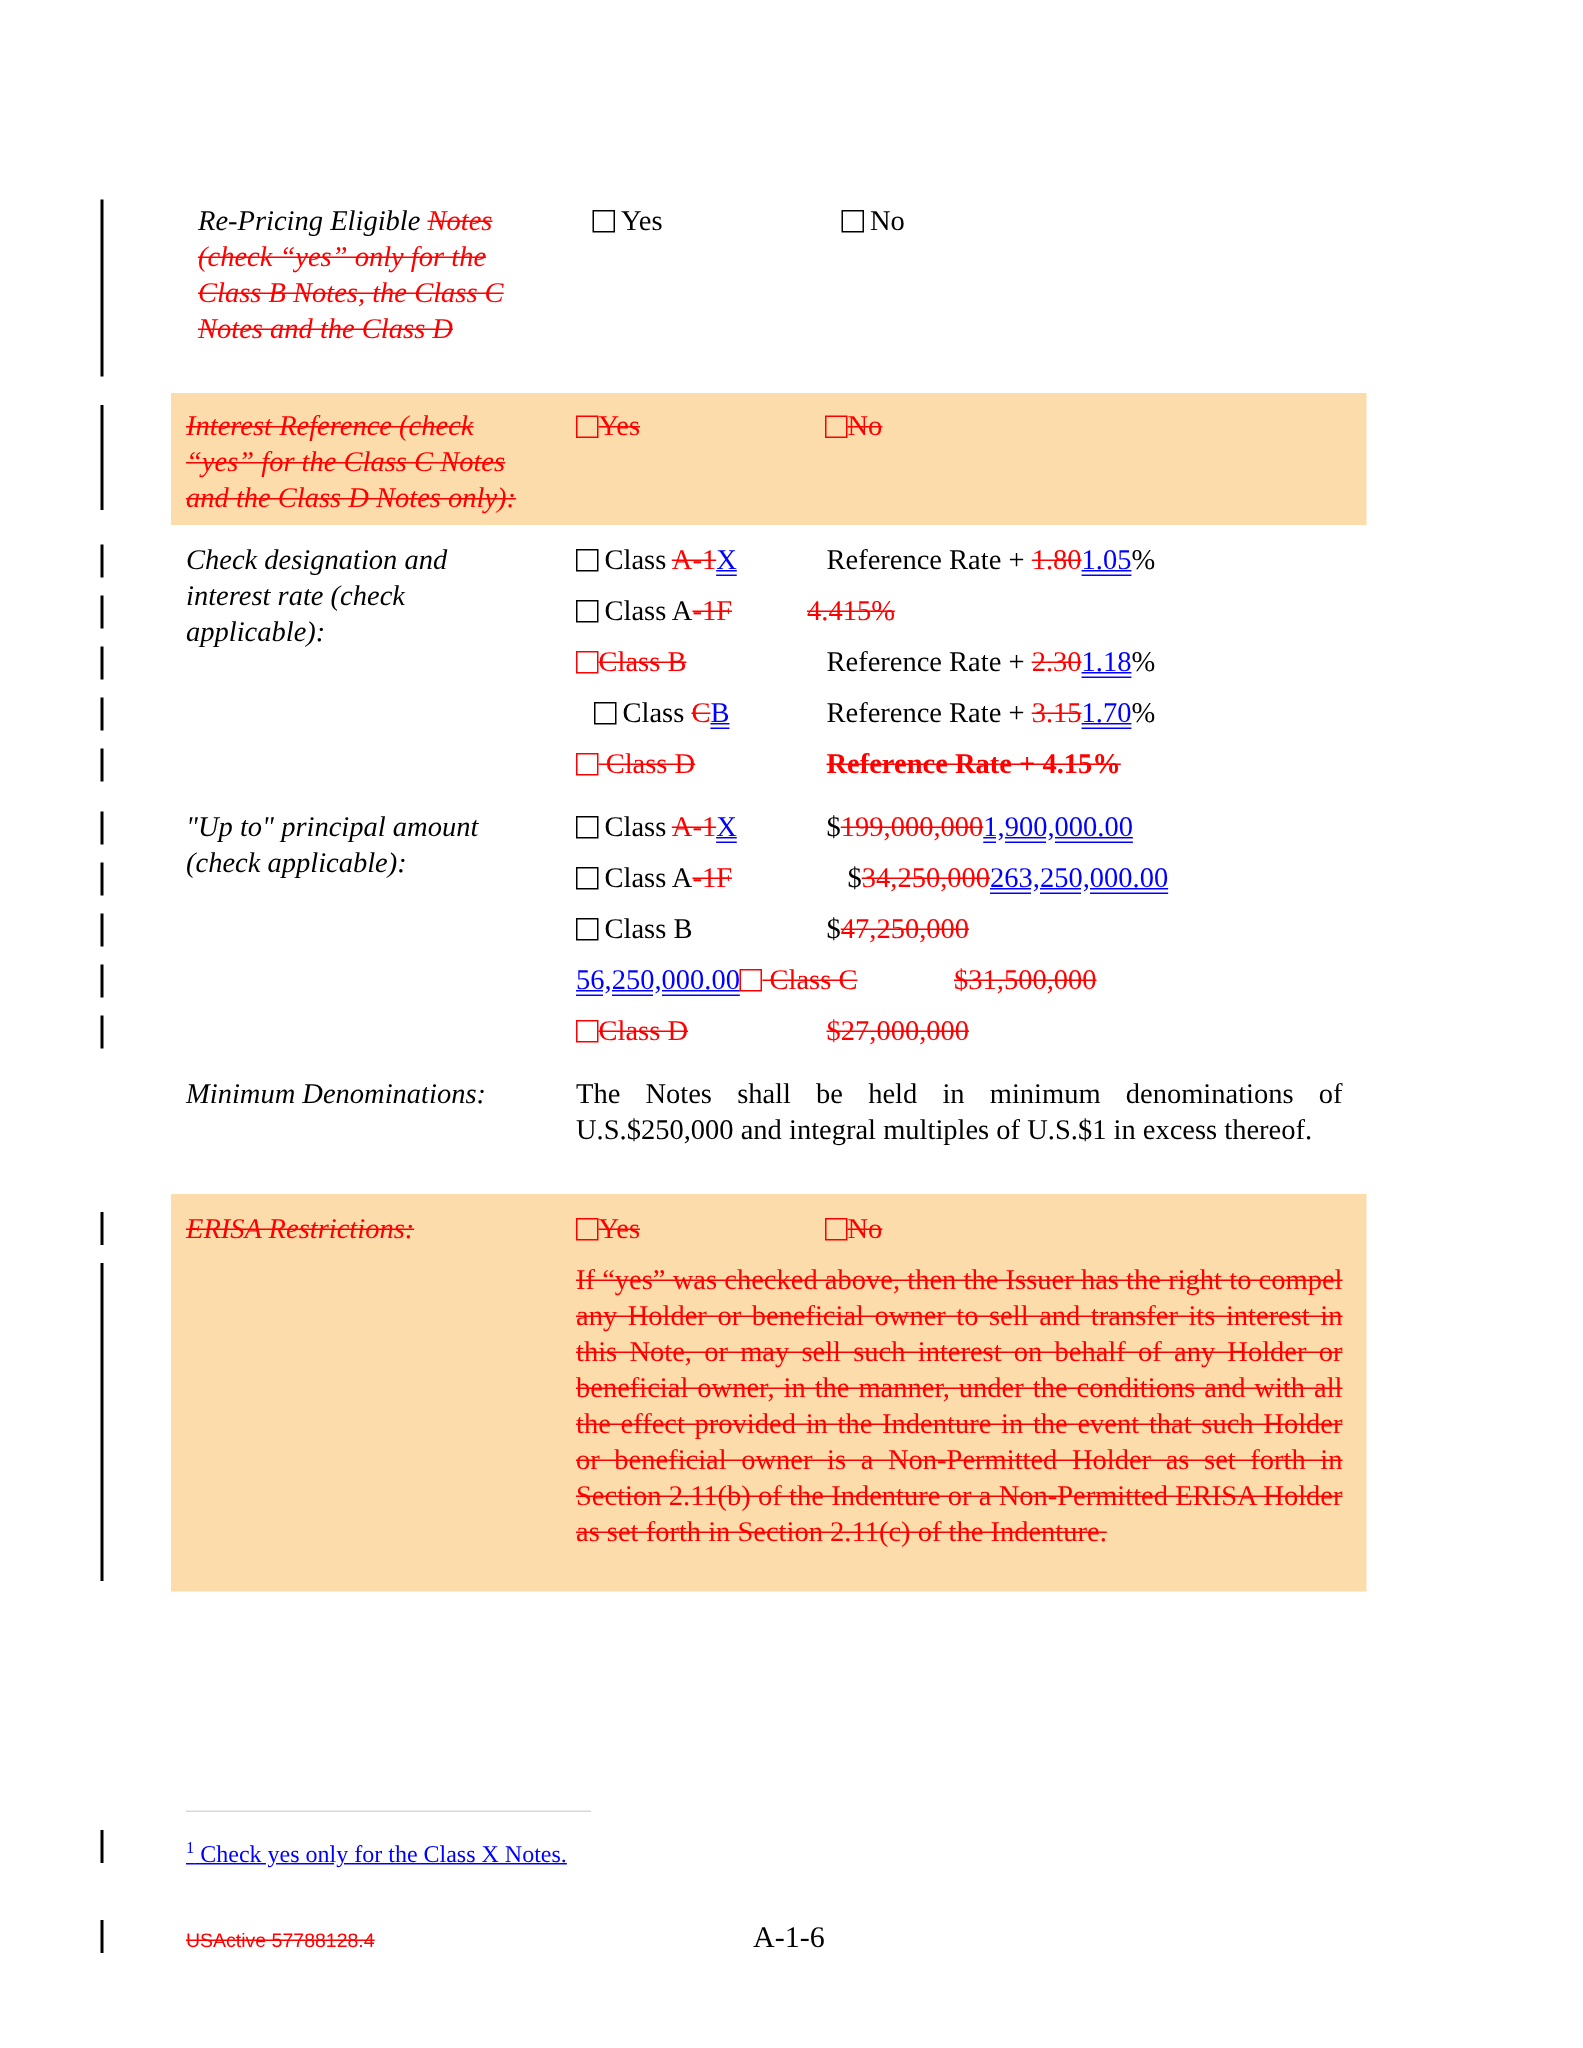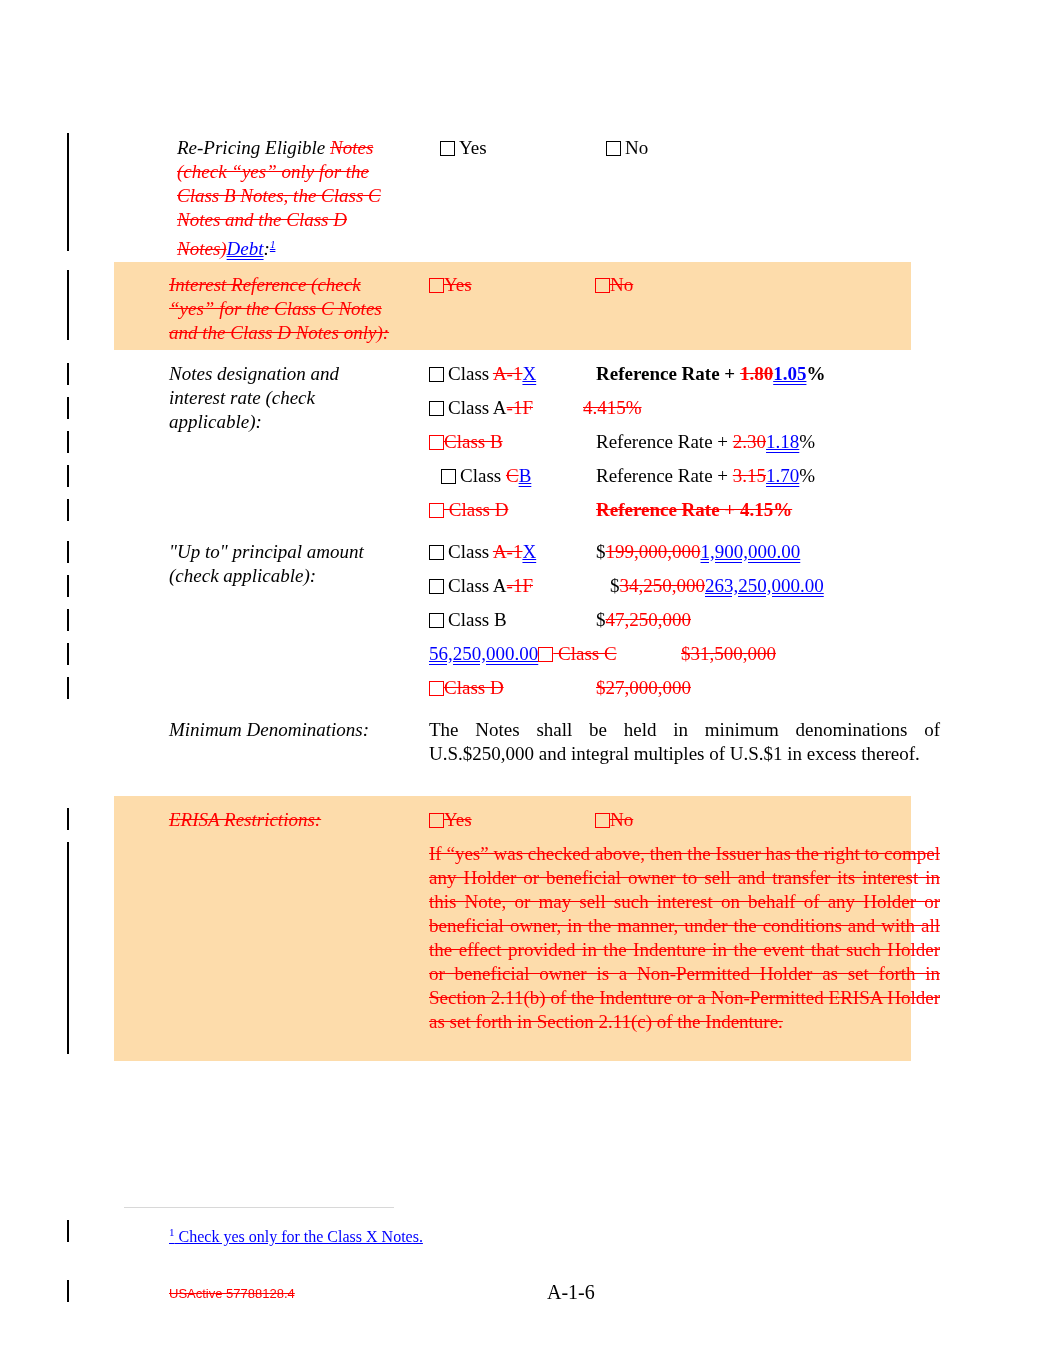--- a/index.html
+++ b/index.html
@@ -3,21 +3,21 @@
 <meta charset="utf-8">
 <style>
   html, body { margin:0; padding:0; background:#ffffff; }
   body { width:1055px; height:1365px; position:relative; overflow:hidden;
          font-family:"Liberation Serif", serif; font-size:19px; color:#000; }
   .del { color:#ff0000; text-decoration:line-through; text-decoration-color:#ff0000; }
   .ins { color:#0000ff; text-decoration:underline double; text-decoration-color:#0000ff; }
   .it { font-style:italic; }
   .bar { position:absolute; left:67px; width:2px; background:#000; }
   .band { position:absolute; left:114px; width:797px; background:#fddcab; }
-  .abs { position:absolute; white-space:nowrap; line-height:24px;margin-left:45px; }
+  .abs { position:absolute; white-space:nowrap; line-height:24px; }
   .cb { display:inline-block; width:15px; height:15px; border:1px solid #000; vertical-align:-2px; margin-right:4px; box-sizing:border-box; }
   .cb.red { border-color:#ff0000; margin-right:0; }
   .just { text-align:justify; white-space:normal; }
   .fnrule { position:absolute; left:124px; top:1207px; width:270px; height:1px; background:#d8d8d8; }
   .footid { font-family:"Liberation Sans", sans-serif; font-size:13px; }
   sup { font-size:11px; }
 </style>
 </head>
 <body>
 
@@ -39,41 +39,40 @@
 <div class="bar" style="top:1280px;height:22px;"></div>
 
 <div class="band" style="top:262px;height:88px;"></div>
 <div class="band" style="top:796px;height:265px;"></div>
 
 <div class="abs it" style="left:132px;top:136px;">
   <div><span>Re-Pricing Eligible </span><span class="del">Notes</span></div>
   <div class="del">(check “yes” only for the</div>
   <div class="del">Class B Notes, the Class C</div>
   <div class="del">Notes and the Class D</div>
-  <div><span class="del">Notes)</span><span class="ins">Debt</span><span>:</span><sup class="ins">1</sup></div>
 </div>
 <div class="abs" style="left:395px;top:136px;"><span class="cb"></span><span>Yes</span></div>
 <div class="abs" style="left:561px;top:136px;"><span class="cb"></span><span>No</span></div>
 
 <div class="abs it del" style="left:124px;top:273px;">
   <div>Interest Reference (check</div>
   <div>“yes” for the Class C Notes</div>
   <div>and the Class D Notes only):</div>
 </div>
 <div class="abs" style="left:384px;top:273px;"><span class="cb red"></span><span class="del">Yes</span></div>
 <div class="abs" style="left:550px;top:273px;"><span class="cb red"></span><span class="del">No</span></div>
 
 <div class="abs it" style="left:124px;top:362px;">
-  <div>Notes designation and</div>
+  <div>Check designation and</div>
   <div>interest rate (check</div>
   <div>applicable):</div>
 </div>
 
 <div class="abs" style="left:384px;top:362px;"><span class="cb"></span><span>Class </span><span class="del">A-1</span><span class="ins">X</span></div>
-<div class="abs" style="left:551px;top:362px;font-weight:bold;"><span>Reference Rate + </span><span class="del">1.80</span><span class="ins">1.05</span><span>%</span></div>
+<div class="abs" style="left:551px;top:362px;"><span>Reference Rate + </span><span class="del">1.80</span><span class="ins">1.05</span><span>%</span></div>
 
 <div class="abs" style="left:384px;top:396px;"><span class="cb"></span><span>Class A</span><span class="del">-1F</span></div>
 <div class="abs del" style="left:538px;top:396px;">4.415%</div>
 
 <div class="abs" style="left:384px;top:430px;"><span class="cb red"></span><span class="del">Class B</span></div>
 <div class="abs" style="left:551px;top:430px;"><span>Reference Rate + </span><span class="del">2.30</span><span class="ins">1.18</span><span>%</span></div>
 
 <div class="abs" style="left:396px;top:464px;"><span class="cb"></span><span>Class </span><span class="del">C</span><span class="ins">B</span></div>
 <div class="abs" style="left:551px;top:464px;"><span>Reference Rate + </span><span class="del">3.15</span><span class="ins">1.70</span><span>%</span></div>
 

